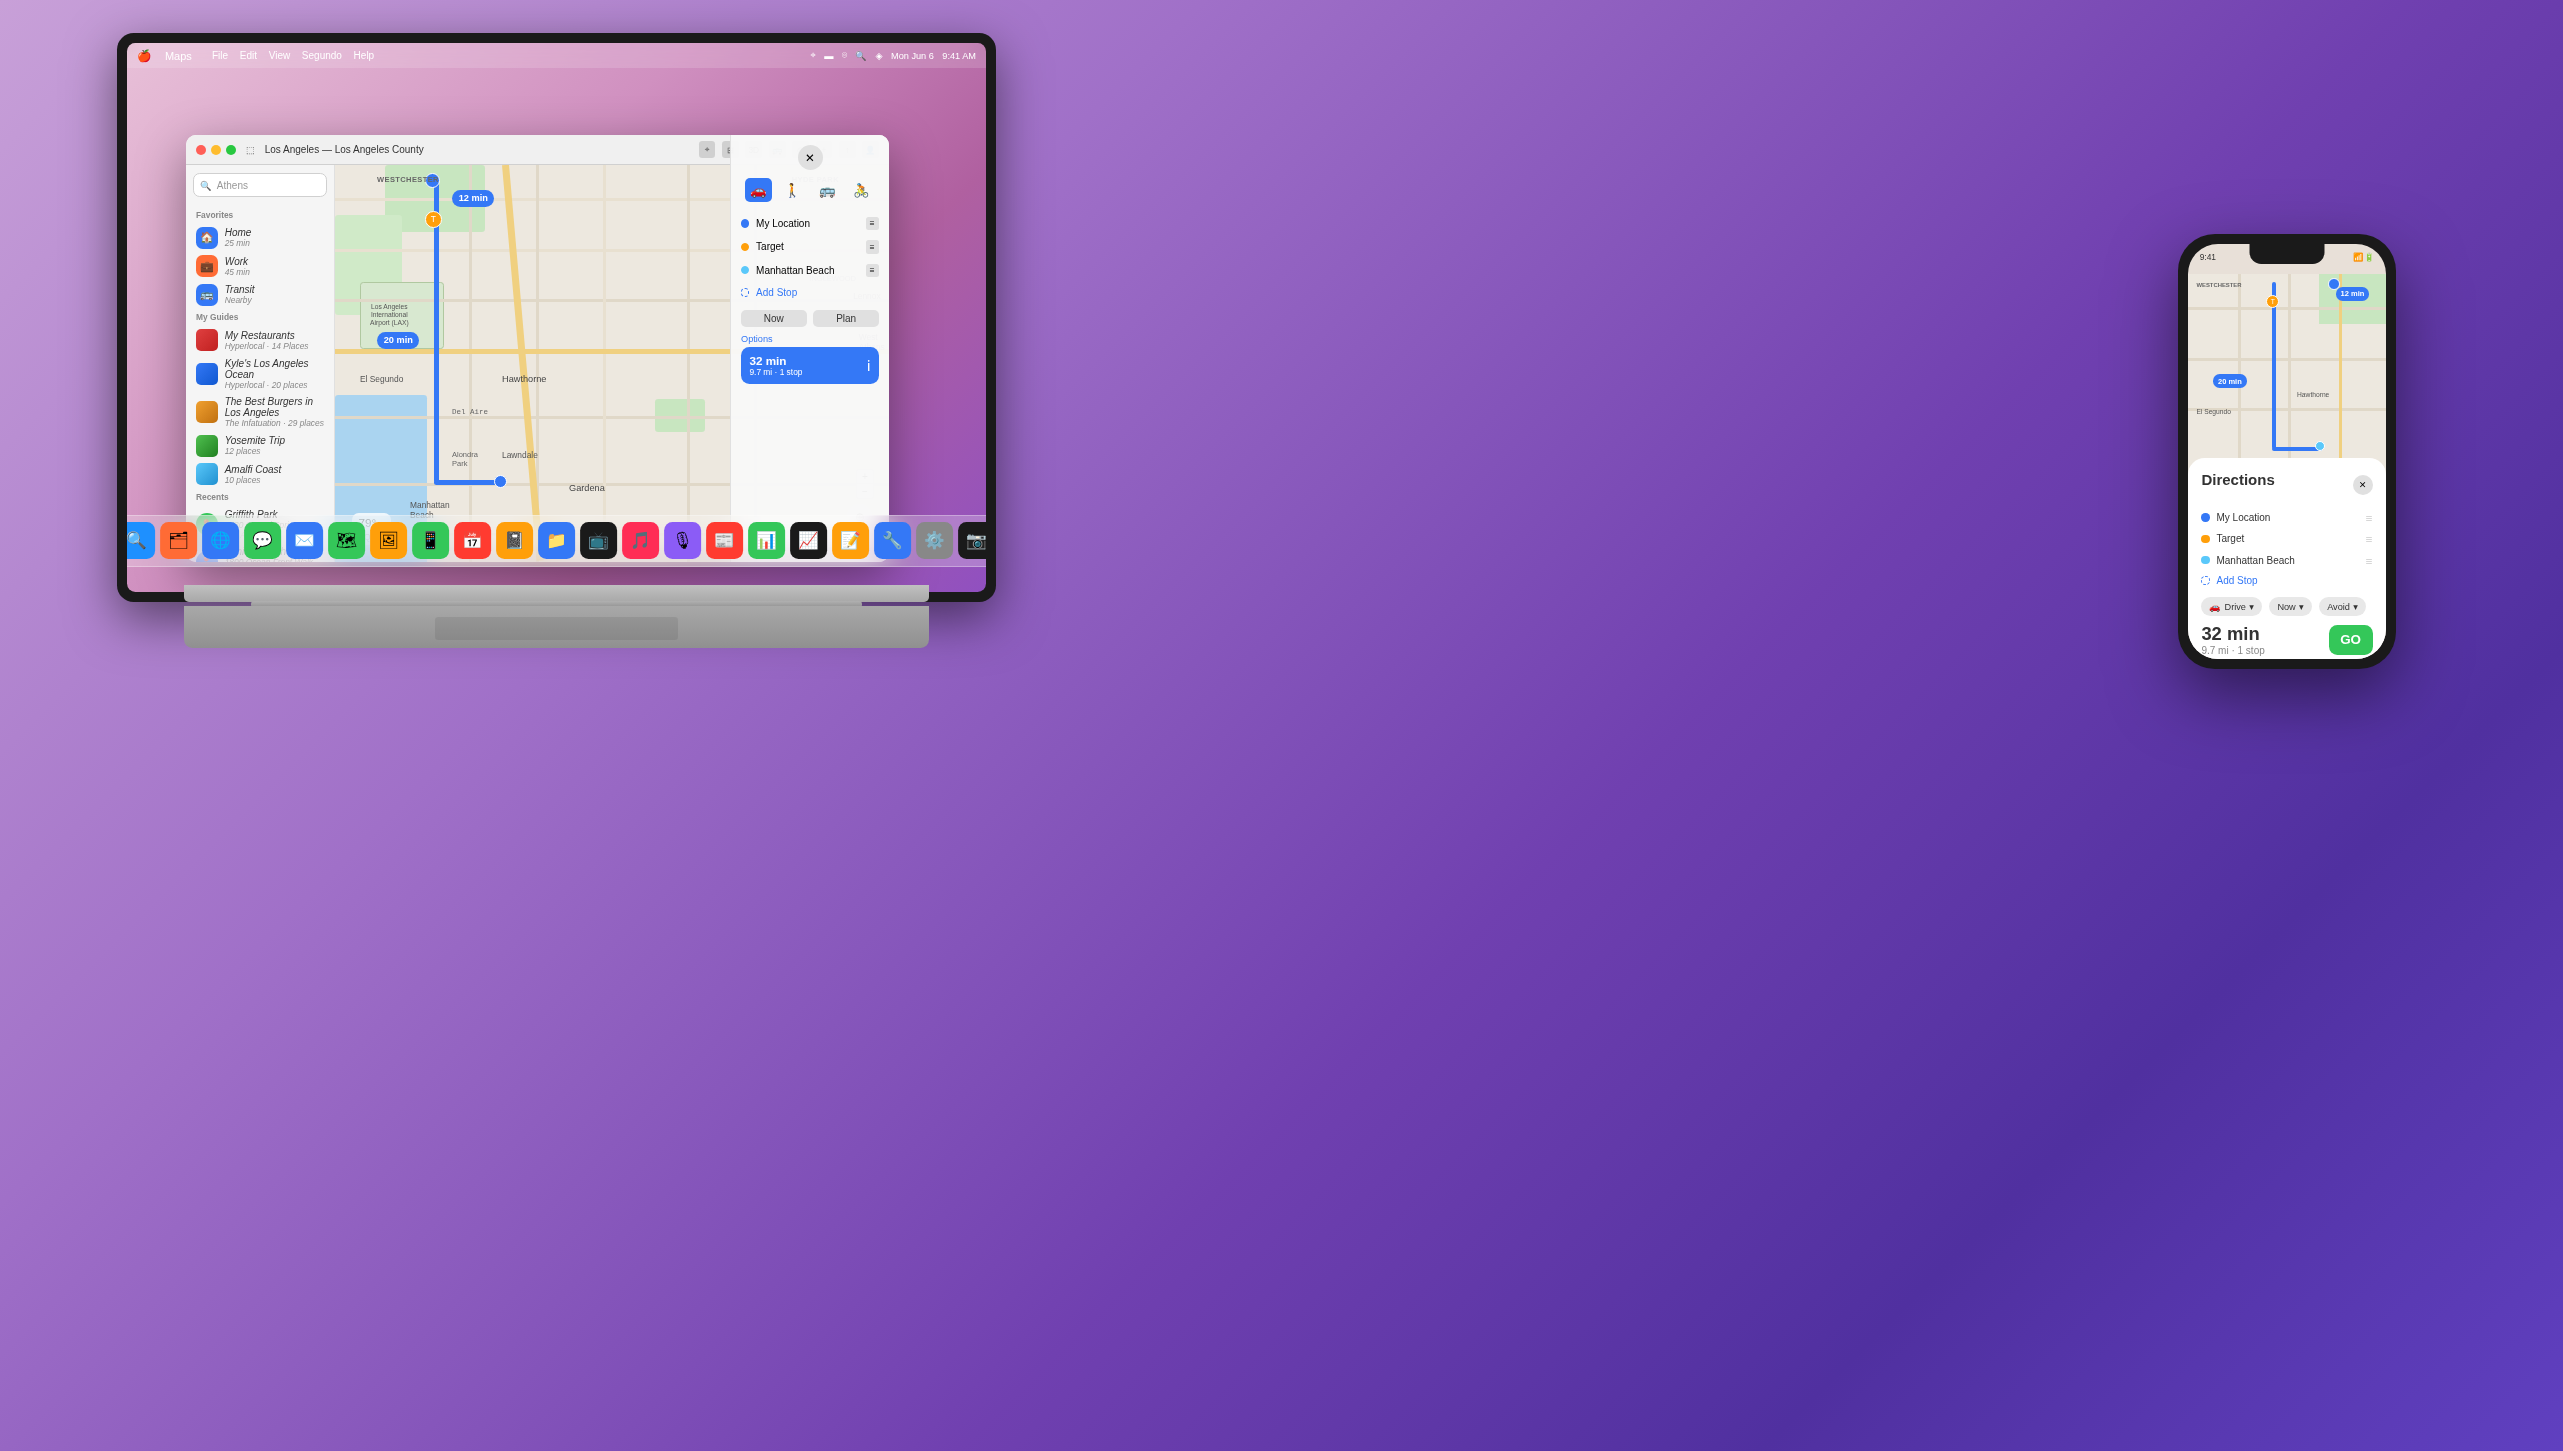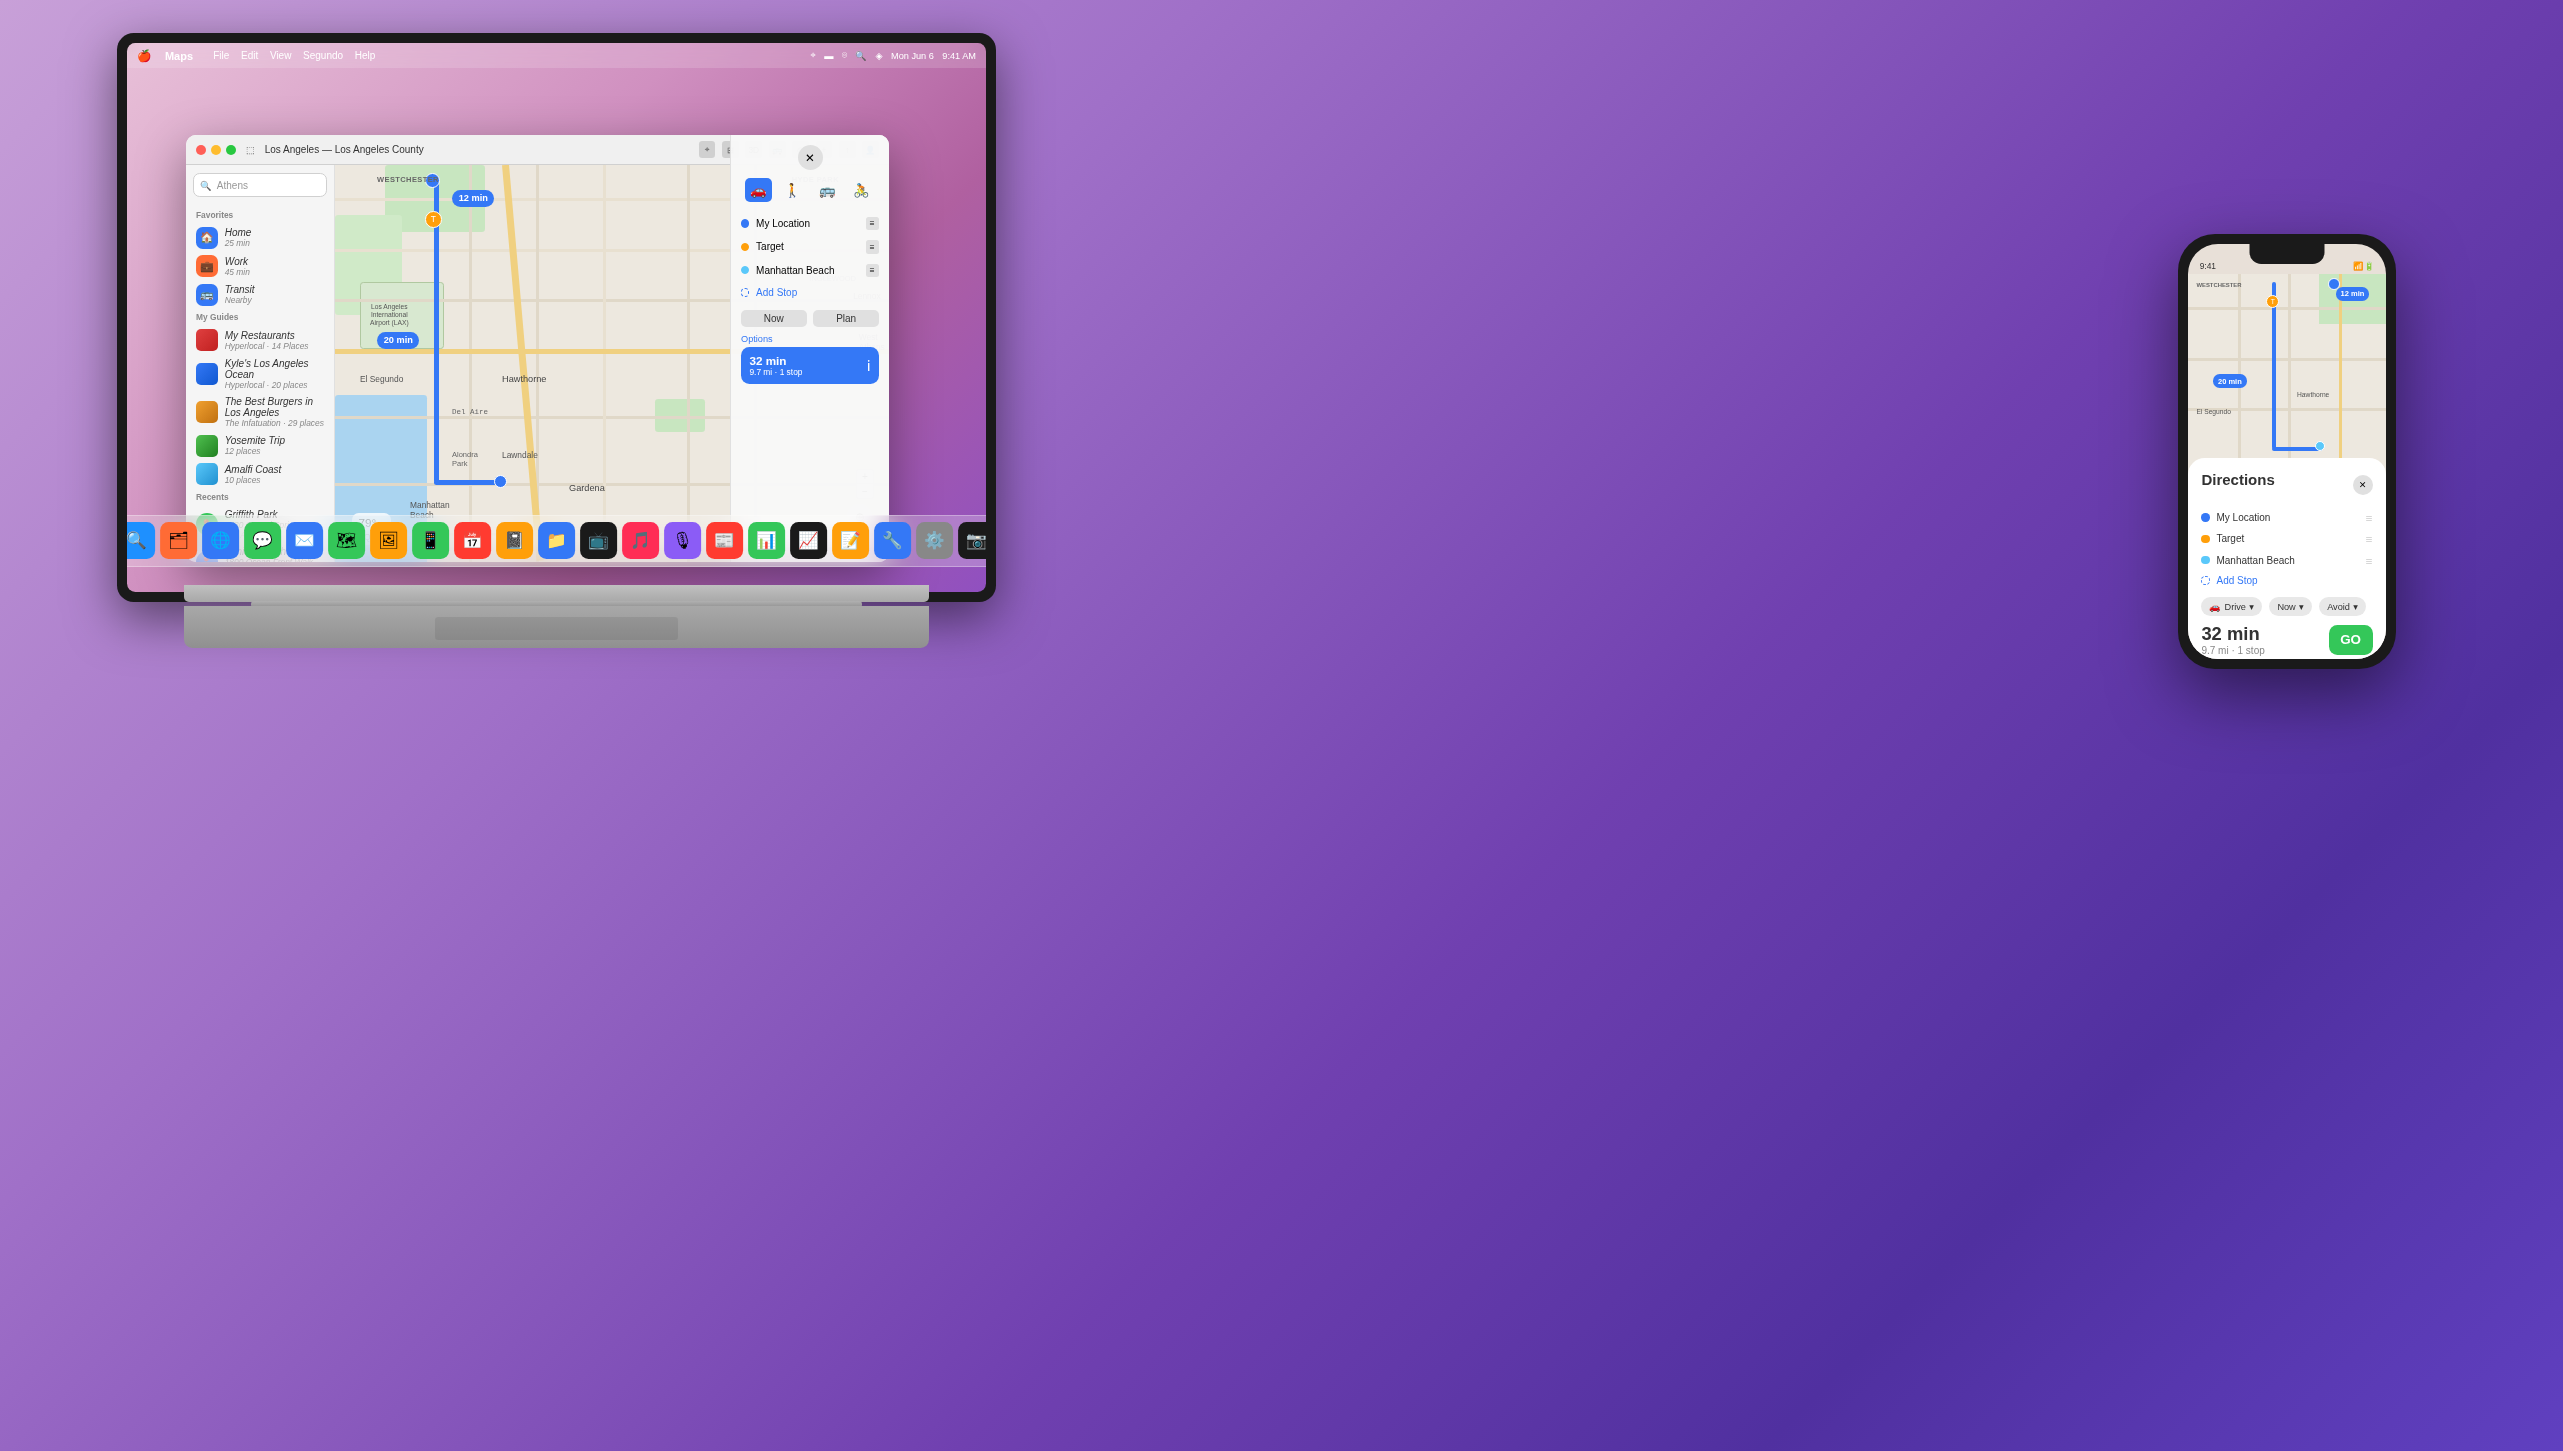--- a/index.html
+++ b/index.html
@@ -63,21 +63,21 @@
       gap: 13.4px;
     }
 
     .apple-logo {
       font-size: 11.7px;
       color: white;
     }
 
     .menu-bar-app {
       font-size: 11px;
-      font-weight: 700;
+      font-weight: 400;
       color: white;
     }
 
     .menu-bar-items {
       display: flex;
       gap: 11.7px;
       margin-left: 6.7px;
     }
 
     .menu-bar-item {
@@ -450,21 +450,21 @@
       width: 75px;
       height: 20px;
       background: #1a1a1a;
       border-radius: 0 0 11.7px 11.7px;
       z-index: 10;
     }
 
     .iphone-status-bar {
       height: 30px;
       display: flex;
-      align-items: flex-end;
+      align-items: center;
       padding: 0 11.7px 3.3px;
       font-size: 8.4px;
       color: #333;
       justify-content: space-between;
     }
 
     .iphone-map {
       flex: 1;
       position: relative;
       height: 243px;

